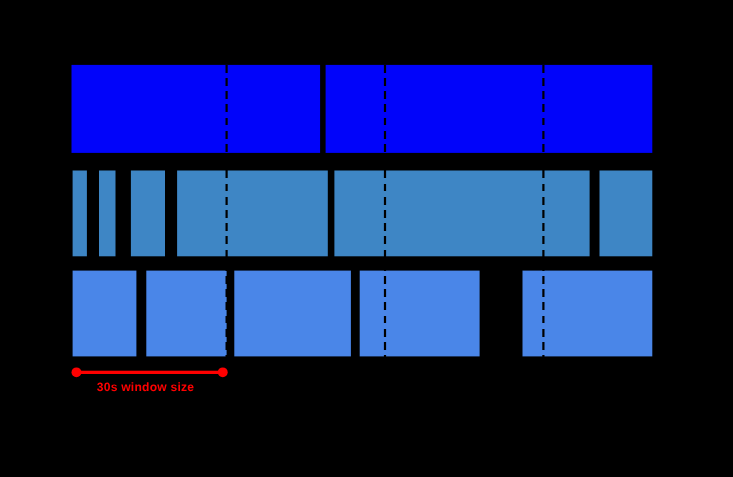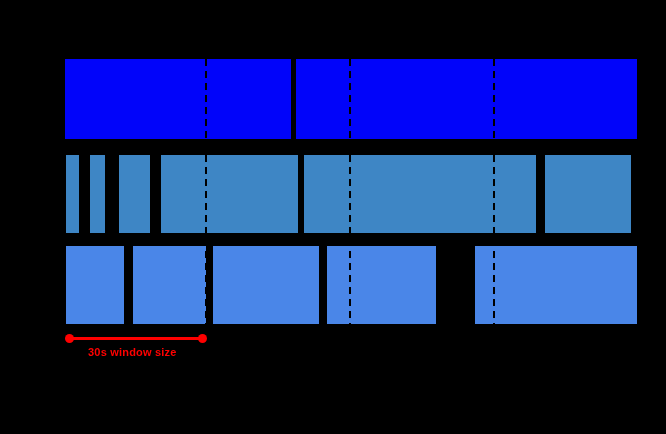--- a/index.html
+++ b/index.html
@@ -45,21 +45,21 @@
     font-size: 11px;
     font-weight: bold;
     letter-spacing: 0.2px;
     z-index: 3;
     white-space: nowrap;
   }
 </style>
 </head>
 <body>
 
-<div class="figure" style="width: 593px; height: 434px; background: rgb(0, 0, 0); padding-left: 44px;">
+<div class="figure" style="width: 593px; height: 434px; background: rgb(0, 0, 0);">
   <div id="bars-layer">
       <div class="bar-segment" style="left: 65px; top: 59px; width: 226px; height: 80px; background: rgb(1, 4, 250);"></div>
       <div class="bar-segment" style="left: 296px; top: 59px; width: 354px; height: 80px; background: rgb(1, 4, 250);"></div>
       <div class="bar-segment" style="left: 66px; top: 155px; width: 13px; height: 78px; background: rgb(62, 134, 197);"></div>
       <div class="bar-segment" style="left: 90px; top: 155px; width: 15px; height: 78px; background: rgb(62, 134, 197);"></div>
       <div class="bar-segment" style="left: 119px; top: 155px; width: 31px; height: 78px; background: rgb(62, 134, 197);"></div>
       <div class="bar-segment" style="left: 161px; top: 155px; width: 137px; height: 78px; background: rgb(62, 134, 197);"></div>
       <div class="bar-segment" style="left: 304px; top: 155px; width: 232px; height: 78px; background: rgb(62, 134, 197);"></div>
       <div class="bar-segment" style="left: 545px; top: 155px; width: 86px; height: 78px; background: rgb(62, 134, 197);"></div>
       <div class="bar-segment" style="left: 66px; top: 246px; width: 58px; height: 78px; background: rgb(74, 134, 232);"></div>

